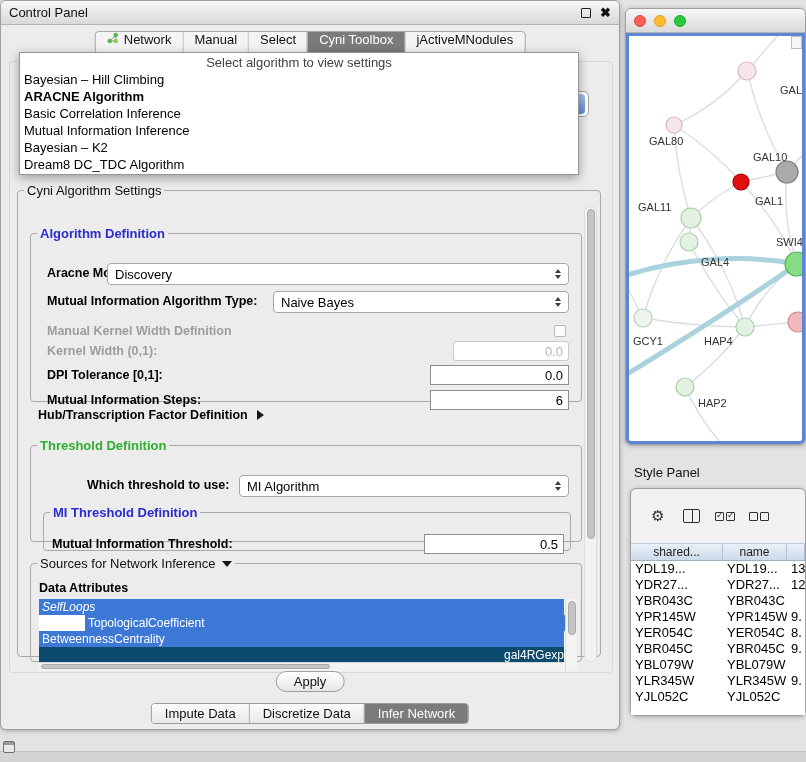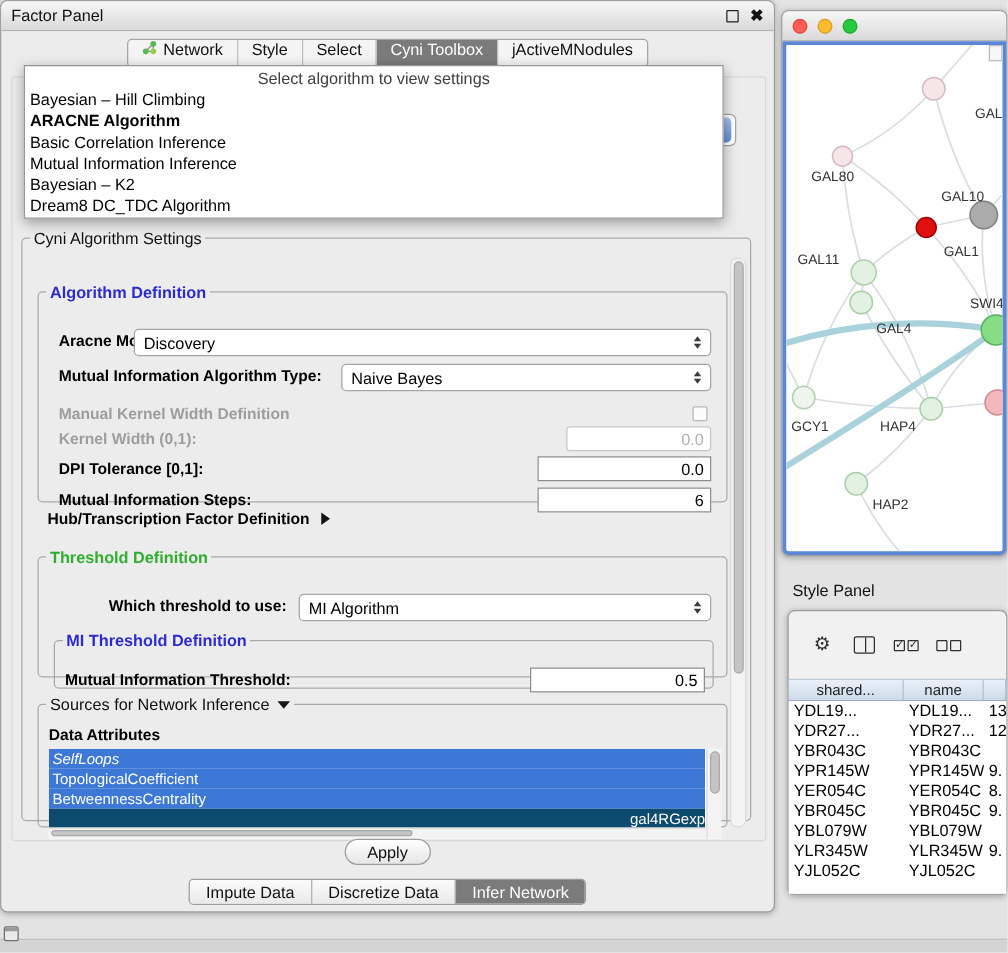--- a/index.html
+++ b/index.html
@@ -121,38 +121,38 @@
 
 <div id="bottom-strip"></div>
 <div id="mini-panel-icon"></div>
 <div id="splitter-handle">
   <span class="sp-left"></span>
   <span class="sp-right"></span>
 </div>
 
 <div id="control-panel" class="window">
   <div class="titlebar">
-    <span class="win-title">Factor Panel</span>
+    <span class="win-title">Control Panel</span>
     <span class="float-icon"></span>
     <span class="close-icon"></span>
   </div>
 
   <div id="content-frame"></div>
   <div id="tabbar">
       <div class="tab">
         <span><svg width="12" height="12">
             <path d="M3 9 L9 3 M9 9 L9 3 M3 9 L9 9" stroke="#8a8a8a" stroke-width="1" fill="none"></path>
             <circle cx="3" cy="9" r="2.3" fill="#55b94f"></circle>
             <circle cx="9" cy="3" r="2.3" fill="#55b94f"></circle>
             <circle cx="9" cy="9" r="2.3" fill="#9ccb45"></circle>
           </svg></span>
         <span>Network</span>
       </div>
       <div class="tab">
-        <span>Style</span>
+        <span>Manual</span>
       </div>
       <div class="tab">
         <span>Select</span>
       </div>
       <div class="tab active">
         <span>Cyni Toolbox</span>
       </div>
       <div class="tab">
         <span>jActiveMNodules</span>
       </div>
@@ -236,21 +236,21 @@
       </fieldset>
     </fieldset>
 
     <fieldset id="sources">
       <legend>
         <span>Sources for Network Inference</span><span class="src-arrow"></span>
       </legend>
       <span id="data-attrs-label">Data Attributes</span>
       <div id="attr-list">
         <div class="attr-item" style="background: rgb(61, 120, 214); font-style: italic;">SelfLoops</div>
-          <div class="attr-item" style="background: rgb(61, 120, 214);">TopologicalCoefficient</div>
+          <div class="attr-item" style="background: rgb(61, 120, 214); margin-left: 46px;">TopologicalCoefficient</div>
           <div class="attr-item" style="background: rgb(61, 120, 214);">BetweennessCentrality</div>
           <div class="attr-item" style="background: #0c4a6e; text-align: right;">gal4RGexp</div>
           <div class="vscroll">
             <div class="vthumb" style="height:34px"></div>
           </div>
         <div class="hscroll">
             <div class="hthumb"></div>
           </div>
       </div>
     </fieldset>

